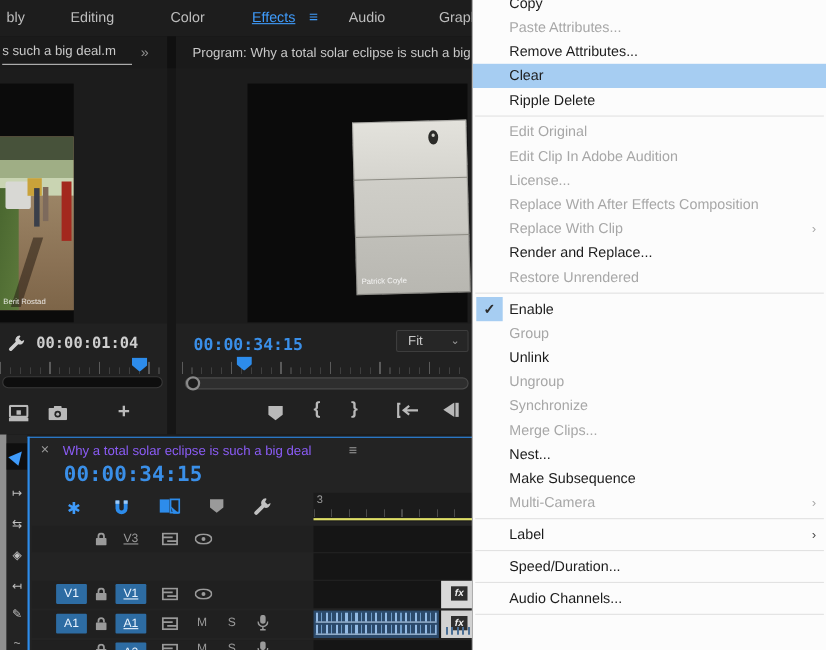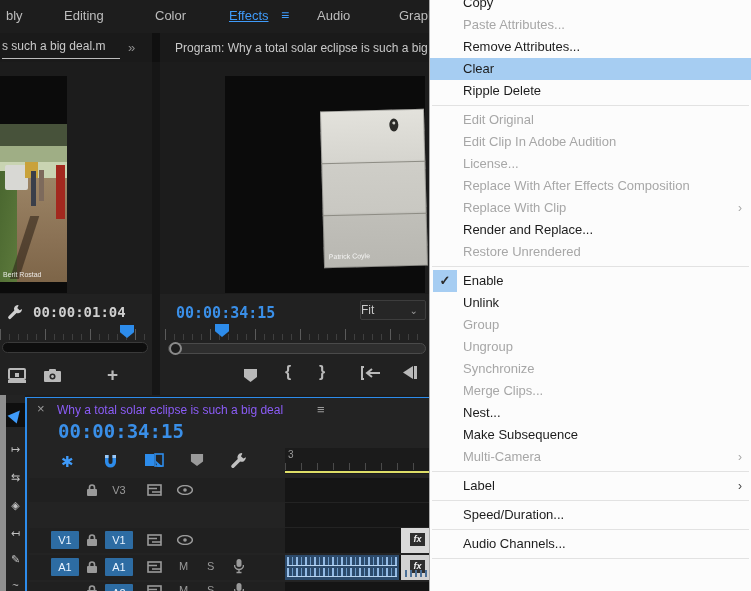--- a/index.html
+++ b/index.html
@@ -57,21 +57,21 @@
 
   
   .card { position:absolute; left:97px; top:34px; width:104px; height:157px; transform:rotate(-1.5deg);
      background:linear-gradient(180deg,#e3e2dc 0,#d6d5cf 32%,#cfcec8 33%,#c9c8c2 65%,#c0bfb9 66%,#b8b7b1 100%);
      box-shadow:inset 0 0 0 1px rgba(0,0,0,.25); }
   .card-line1,.card-line2 { position:absolute; left:0; width:100%; height:1px; background:#8d8c84; }
   .pin { position:absolute; left:66%; top:6%; width:9px; height:13px; background:#2b2b28; border-radius:50%; }
   .pin::after { content:""; position:absolute; left:3px; top:3px; width:3px; height:3px; background:#cfcfc8; border-radius:50%; }
 
   .fitbox { position:absolute; left:200px; top:238px; width:66px; height:20px; background:#262626;
-     border:1px solid #3d3d3d; border-radius:2px; color:#c8c8c8; font-size:12px; line-height:18px; }
+     border:1px solid #3d3d3d; border-radius:2px; color:#c8c8c8; font-size:12px; line-height:18px; padding-left:10px; }
   .fitbox .chev { position:absolute; right:7px; top:1px; font-size:10px; color:#9a9a9a; }
 
   
   .tl-wrap { position:absolute; left:0; top:395px; width:751px; height:196px; background:#1d1d1d; }
   .tl-graystrip { position:absolute; left:0; top:0; width:6px; height:196px; background:#8f8f8f; }
   .toolscol { position:absolute; left:6px; top:0; width:19px; height:196px; background:#232323; }
   .tool { position:absolute; left:0; width:19px; height:24px; text-align:center; color:#c0c0c0; font-size:11px; line-height:24px; }
   .tool.active { background:#0f0f0f; }
   .sel-arrow { position:absolute; left:4px; top:6px; width:0; height:0; border-left:6px solid transparent; border-right:6px solid transparent;
      border-bottom:12px solid #3f9bfa; transform:rotate(40deg); }
@@ -86,21 +86,21 @@
   .tl-ruler { position:absolute; left:258px; top:50px; right:0; height:26px; background:#1b1b1b; }
   .tl-ruler-label { position:absolute; left:3px; top:1px; font-size:10px; color:#9a9a9a; }
   .tl-ruler-ticks { position:absolute; left:0; right:0; bottom:4px; height:7px;
      background-image:repeating-linear-gradient(90deg,#4a4a4a 0 1px,transparent 1px 16px); }
   .workbar { position:absolute; left:0; right:0; bottom:1px; height:2px; background:#dede67; }
 
   .trk { position:absolute; left:2px; width:256px; height:24px; background:#202020; }
   .trk .srcbox,.trk .tgtbox { position:absolute; top:3px; height:18px; width:28px; text-align:center;
      font-size:11px; line-height:18px; color:#9a9a9a; }
   .trk .srcbox { left:22px; }
-  .trk .tgtbox { left:76px; }
+  .trk .tgtbox { left:76px;text-decoration:underline; }
   .boxblue { background:#2d6ca3; color:#eaf4ff !important; border-radius:1px; }
   .trk .lockic { position:absolute; left:58px; top:6px; }
   .trk .syncic { position:absolute; left:118px; top:6px; }
   .trk .eyeic  { position:absolute; left:148px; top:7px; }
   .trk .mlab { position:absolute; left:150px; top:5px; font-size:11px; color:#9a9a9a; }
   .trk .slab { position:absolute; left:178px; top:5px; font-size:11px; color:#9a9a9a; }
   .trk .micic { position:absolute; left:205px; top:4px; }
 
   .trow-content { position:absolute; left:258px; right:0; height:24px; background:#151515; }
   .vclip { position:absolute; left:0; top:0; width:114px; height:100%; background:#87a5d2; overflow:hidden; }
@@ -426,22 +426,22 @@
       <div class="msep"></div>
       <div class="mi disabled">Edit Original</div>
       <div class="mi disabled">Edit Clip In Adobe Audition</div>
       <div class="mi disabled">License...</div>
       <div class="mi disabled">Replace With After Effects Composition</div>
       <div class="mi disabled">Replace With Clip<span class="sub">›</span></div>
       <div class="mi">Render and Replace...</div>
       <div class="mi disabled">Restore Unrendered</div>
       <div class="msep"></div>
       <div class="mi">Enable<span class="chk">✓</span></div>
+      <div class="mi disabled">Group</div>
       <div class="mi">Unlink</div>
-      <div class="mi disabled">Group</div>
       <div class="mi disabled">Ungroup</div>
       <div class="mi disabled">Synchronize</div>
       <div class="mi disabled">Merge Clips...</div>
       <div class="mi">Nest...</div>
       <div class="mi">Make Subsequence</div>
       <div class="mi disabled">Multi-Camera<span class="sub">›</span></div>
       <div class="msep"></div>
       <div class="mi">Label<span class="sub">›</span></div>
       <div class="msep"></div>
       <div class="mi">Speed/Duration...</div>

